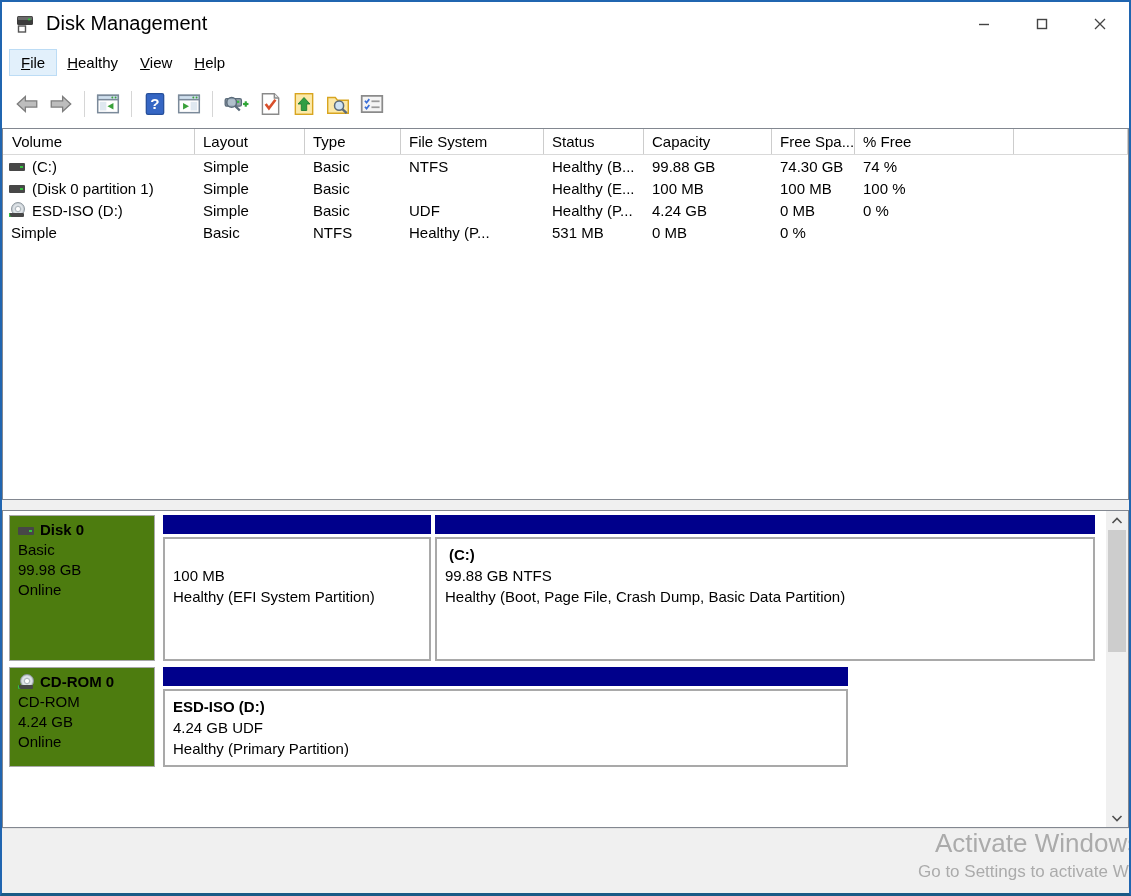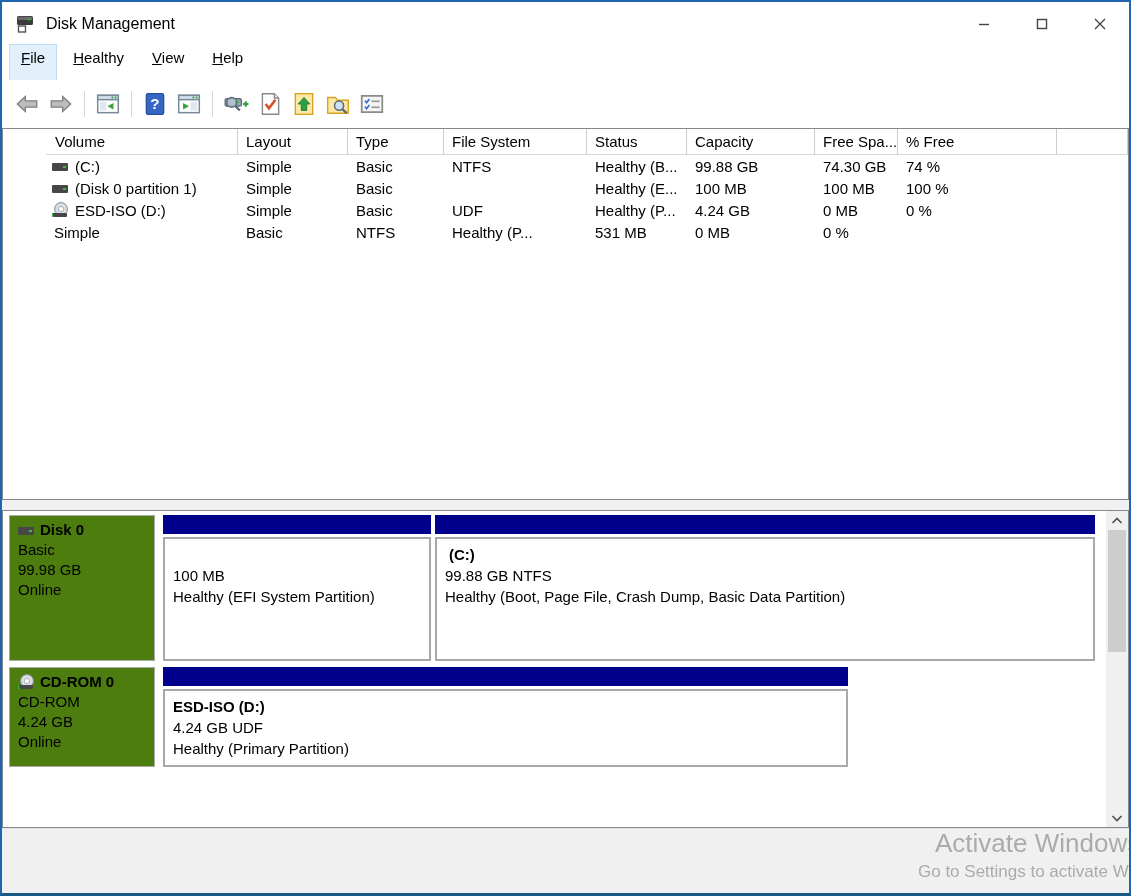--- a/index.html
+++ b/index.html
@@ -8,39 +8,39 @@
 
   .window {
     position:relative; width:1131px; height:896px;
     border:2px solid #2065b0; border-bottom:3px solid #1a5a86;
     background:#fff; display:flex; flex-direction:column; overflow:hidden;
   }
 
   
   .titlebar { height:43px; flex:none; display:flex; align-items:center; background:#fff; padding-left:12px; }
   .app-icon { width:22px; height:22px; flex:none; margin-right:10px; }
-  .title-text { font-size:16px; }
+  .title-text { font-size:20px; }
   .caption-buttons { margin-left:auto; display:flex; height:100%; }
   .cbtn { width:58px; height:100%; border:none; background:transparent; display:flex; align-items:center; justify-content:center; color:#444; cursor:default; }
   .cbtn svg { display:block; }
 
   
-  .menubar { height:35px; flex:none; display:flex; background:#fff; padding-left:8px; gap:6px; }
+  .menubar { height:35px; flex:none; display:flex; align-items:center; background:#fff; padding-left:8px; }
   .menu-item { display:block; padding:4px 11px; font-size:15px; }
   .menu-item::first-letter { text-decoration: underline; }
   .menu-item.hot { background:#e2f0fb; outline:1px solid #bcdcf5; }
 
   
   .toolbar { height:48px; flex:none; display:flex; align-items:center; background:#fff; padding-left:8px; }
   .tbtn { width:34px; height:32px; border:none; background:transparent; display:flex; align-items:center; justify-content:center; }
   .tsep { width:1px; height:26px; background:#d6d6d6; margin:0 6px; flex:none; }
 
   
   .volume-pane { height:372px; flex:none; border:1px solid #828790; background:#fff; overflow:hidden; }
-  .vgrid { display:grid; grid-template-columns:192px 110px 96px 143px 100px 128px 83px 159px minmax(0,1fr);margin-left:43px; }
+  .vgrid { display:grid; grid-template-columns:192px 110px 96px 143px 100px 128px 83px 159px minmax(0,1fr); }
   .vheader { height:26px; border-bottom:1px solid #d9d9d9; background:#fff; }
   .hcell { display:flex; align-items:center; padding-left:8px; border-right:1px solid #cdcdcd; font-size:15px; white-space:nowrap; overflow:hidden; }
   .hcell:first-child { padding-left:9px; }
   .vrow { height:22px; }
   .vrow .cell { display:flex; align-items:center; padding-left:8px; white-space:nowrap; overflow:hidden; font-size:15px; }
   .cell.vol { padding-left:6px; gap:5px; }
   .vicon { width:18px; height:16px; position:relative; flex:none; }
   .vicon.disk::before { content:""; position:absolute; left:0; top:5px; width:16px; height:8px; background:#474747; border-radius:1px; }
   .vicon.disk::after { content:""; position:absolute; left:11px; top:8px; width:3px; height:2px; background:#35c23f; }
   .vicon.cd::before { content:""; position:absolute; left:2px; top:0; width:12px; height:12px; border-radius:50%; border:1px solid #8e979e;

